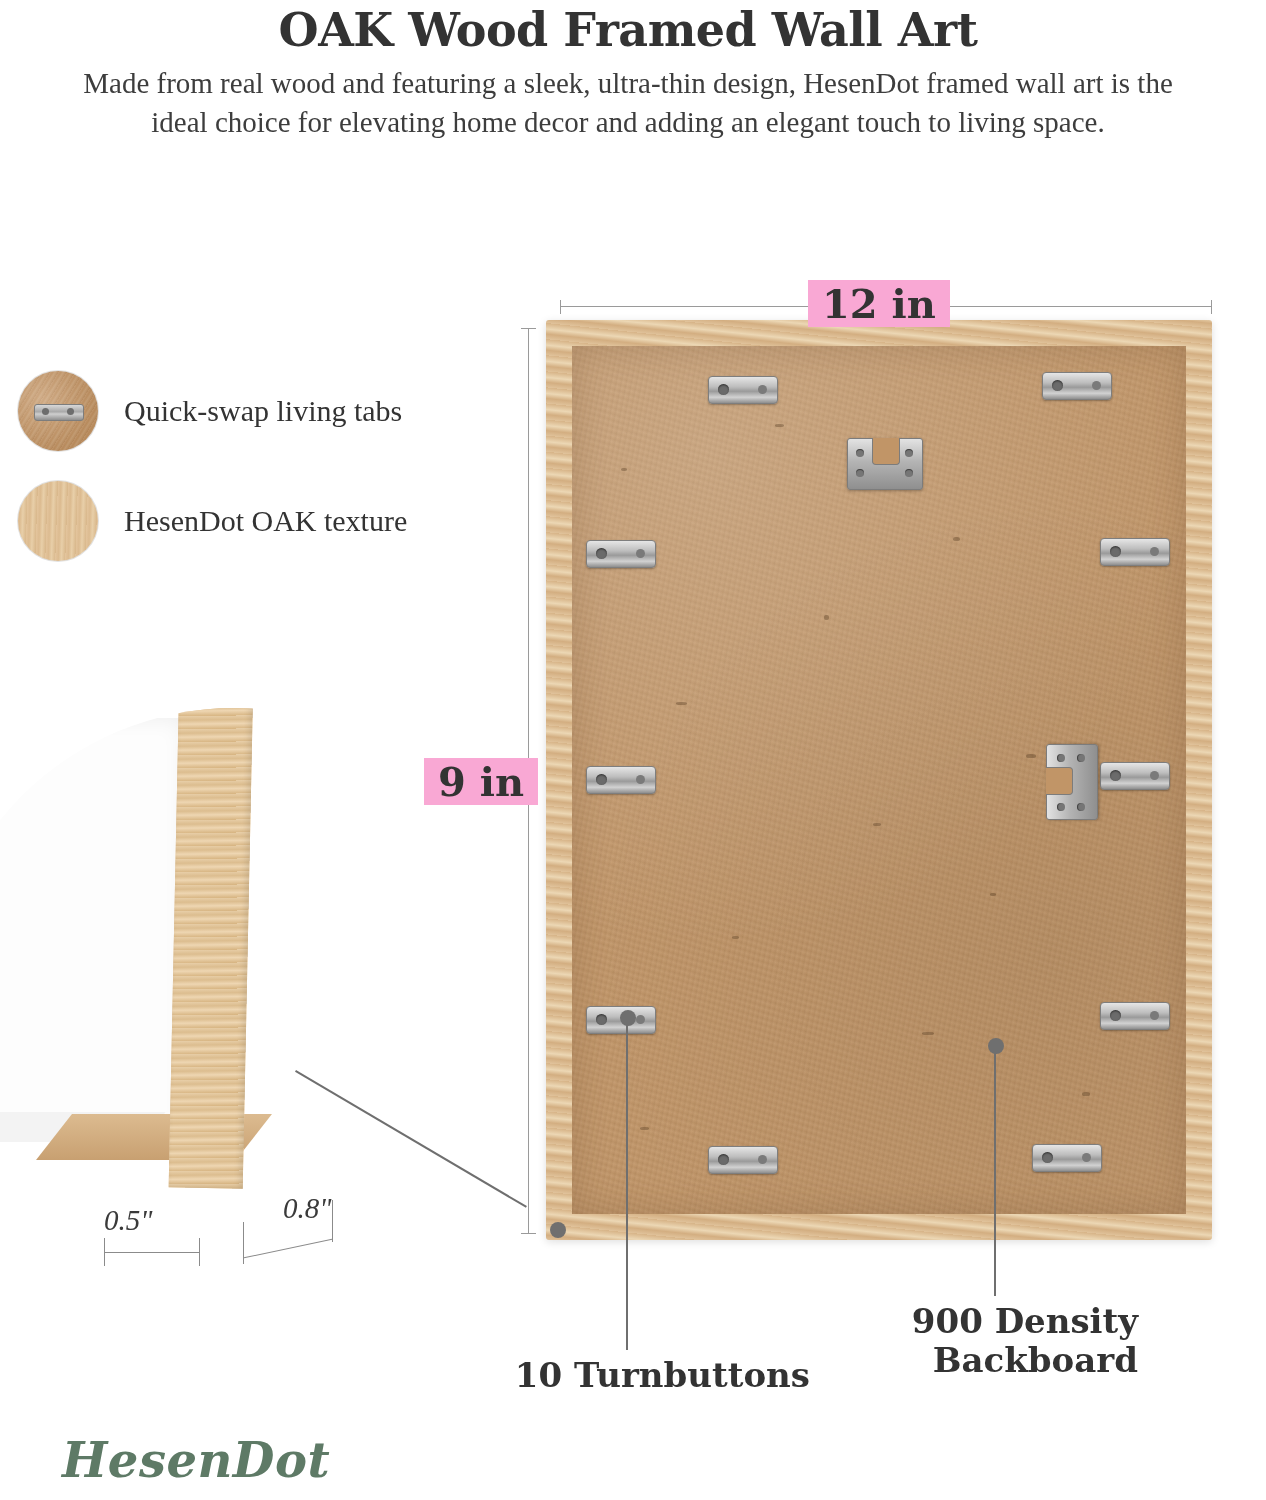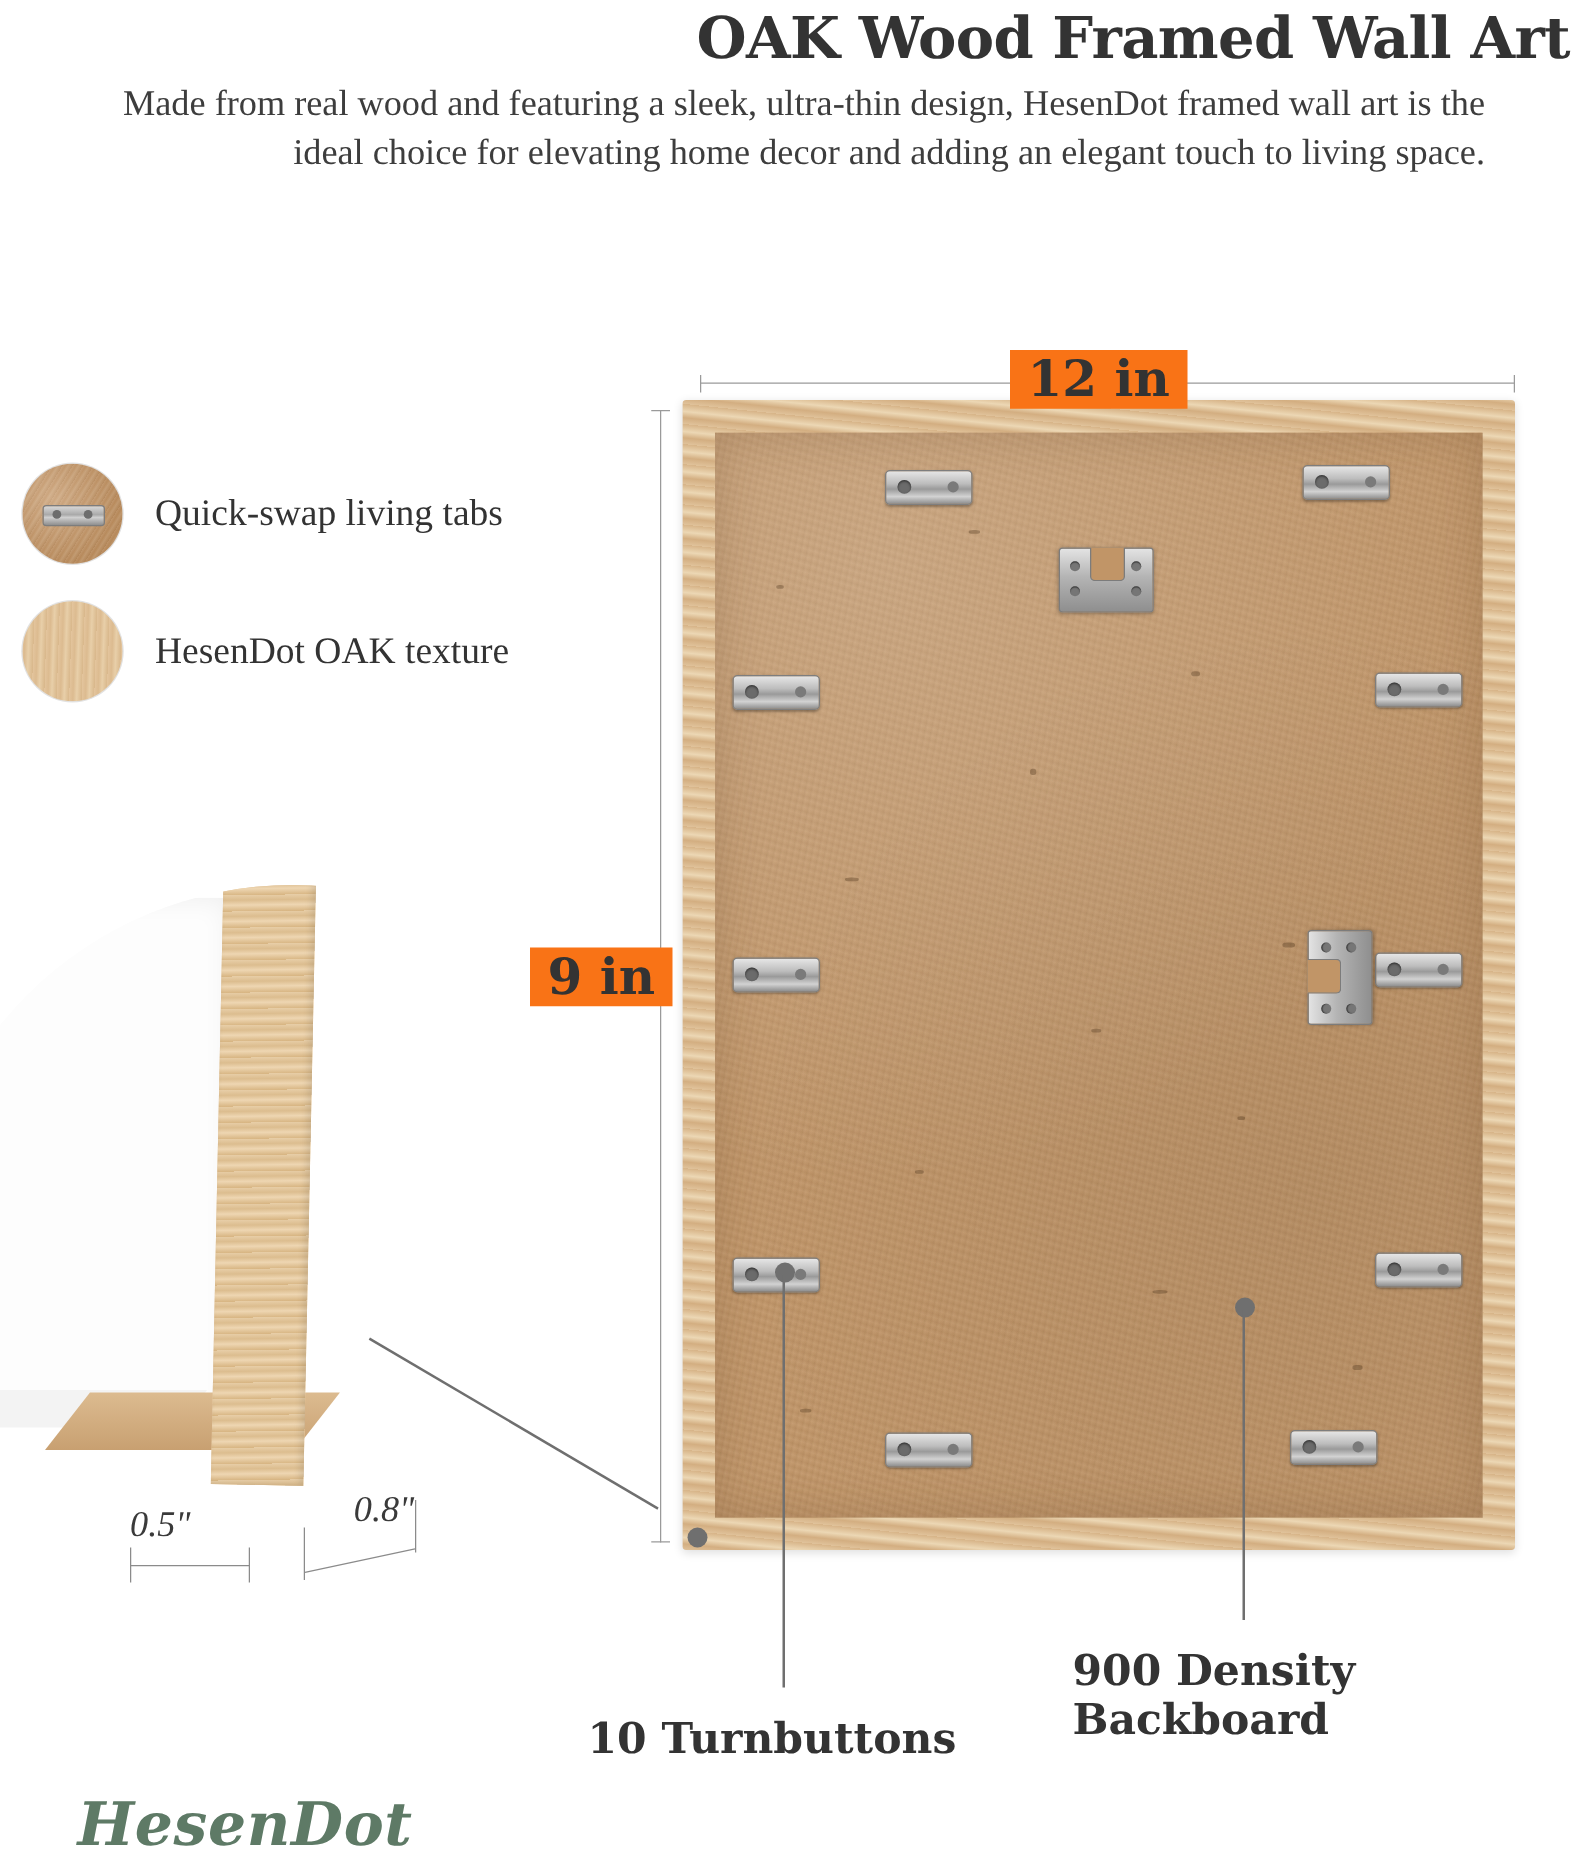--- a/index.html
+++ b/index.html
@@ -14,21 +14,21 @@
     font-family: "Liberation Serif", serif;
     color: #3a3a3a;
     overflow: hidden;
   }
 
   
   #header {
     position: absolute;
     top: 0; left: 0;
     width: 1256px;
-    text-align: right;
+    text-align: center;
   }
   #title {
     font-family: "DejaVu Serif", serif;
     font-weight: bold;
     font-size: 46px;
     letter-spacing: -0.5px;
     color: #333333;
     margin: 6px 0 10px 0;
     line-height: 1.05;
   }
@@ -288,44 +288,43 @@
   #meas-left    { left: 528px; top: 328px; width: 1px; height: 906px; }
   #meas-left-t  { left: 521px; top: 328px; width: 15px; height: 1px; }
   #meas-left-b  { left: 521px; top: 1233px; width: 15px; height: 1px; }
 
   .meas-label {
     position: absolute;
     font-family: "DejaVu Serif", serif;
     font-weight: bold;
     font-size: 40px;
     color: #333333;
-    background: #f97316;
+    background: #f9a8d4;
     padding: 0 14px;
   }
   #label-12 { left: 808px; top: 280px; }
   #label-16 { left: 424px; top: 758px; }
 
   
   .dot {
     position: absolute;
     width: 16px; height: 16px;
     border-radius: 50%;
     background: #6f6f6f;
   }
   .leader { position: absolute; background: #6f6f6f; transform-origin: 0 0; height: 1.5px; }
 
   .callout {
     position: absolute;
     font-family: "DejaVu Serif", serif;
     font-weight: bold;
     font-size: 34px;
     color: #333333;
-    text-align: left;
+    text-align: right;
     line-height: 1.15;
-    margin-top: 16px;
   }
   #callout-turnbuttons { left: 470px; top: 1356px; width: 340px; }
   #callout-backboard   { left: 858px; top: 1302px; width: 280px; }
 
   
   #logo {
     position: absolute;
     left: 62px;
     top: 1432px;
     font-family: "DejaVu Serif", serif;

